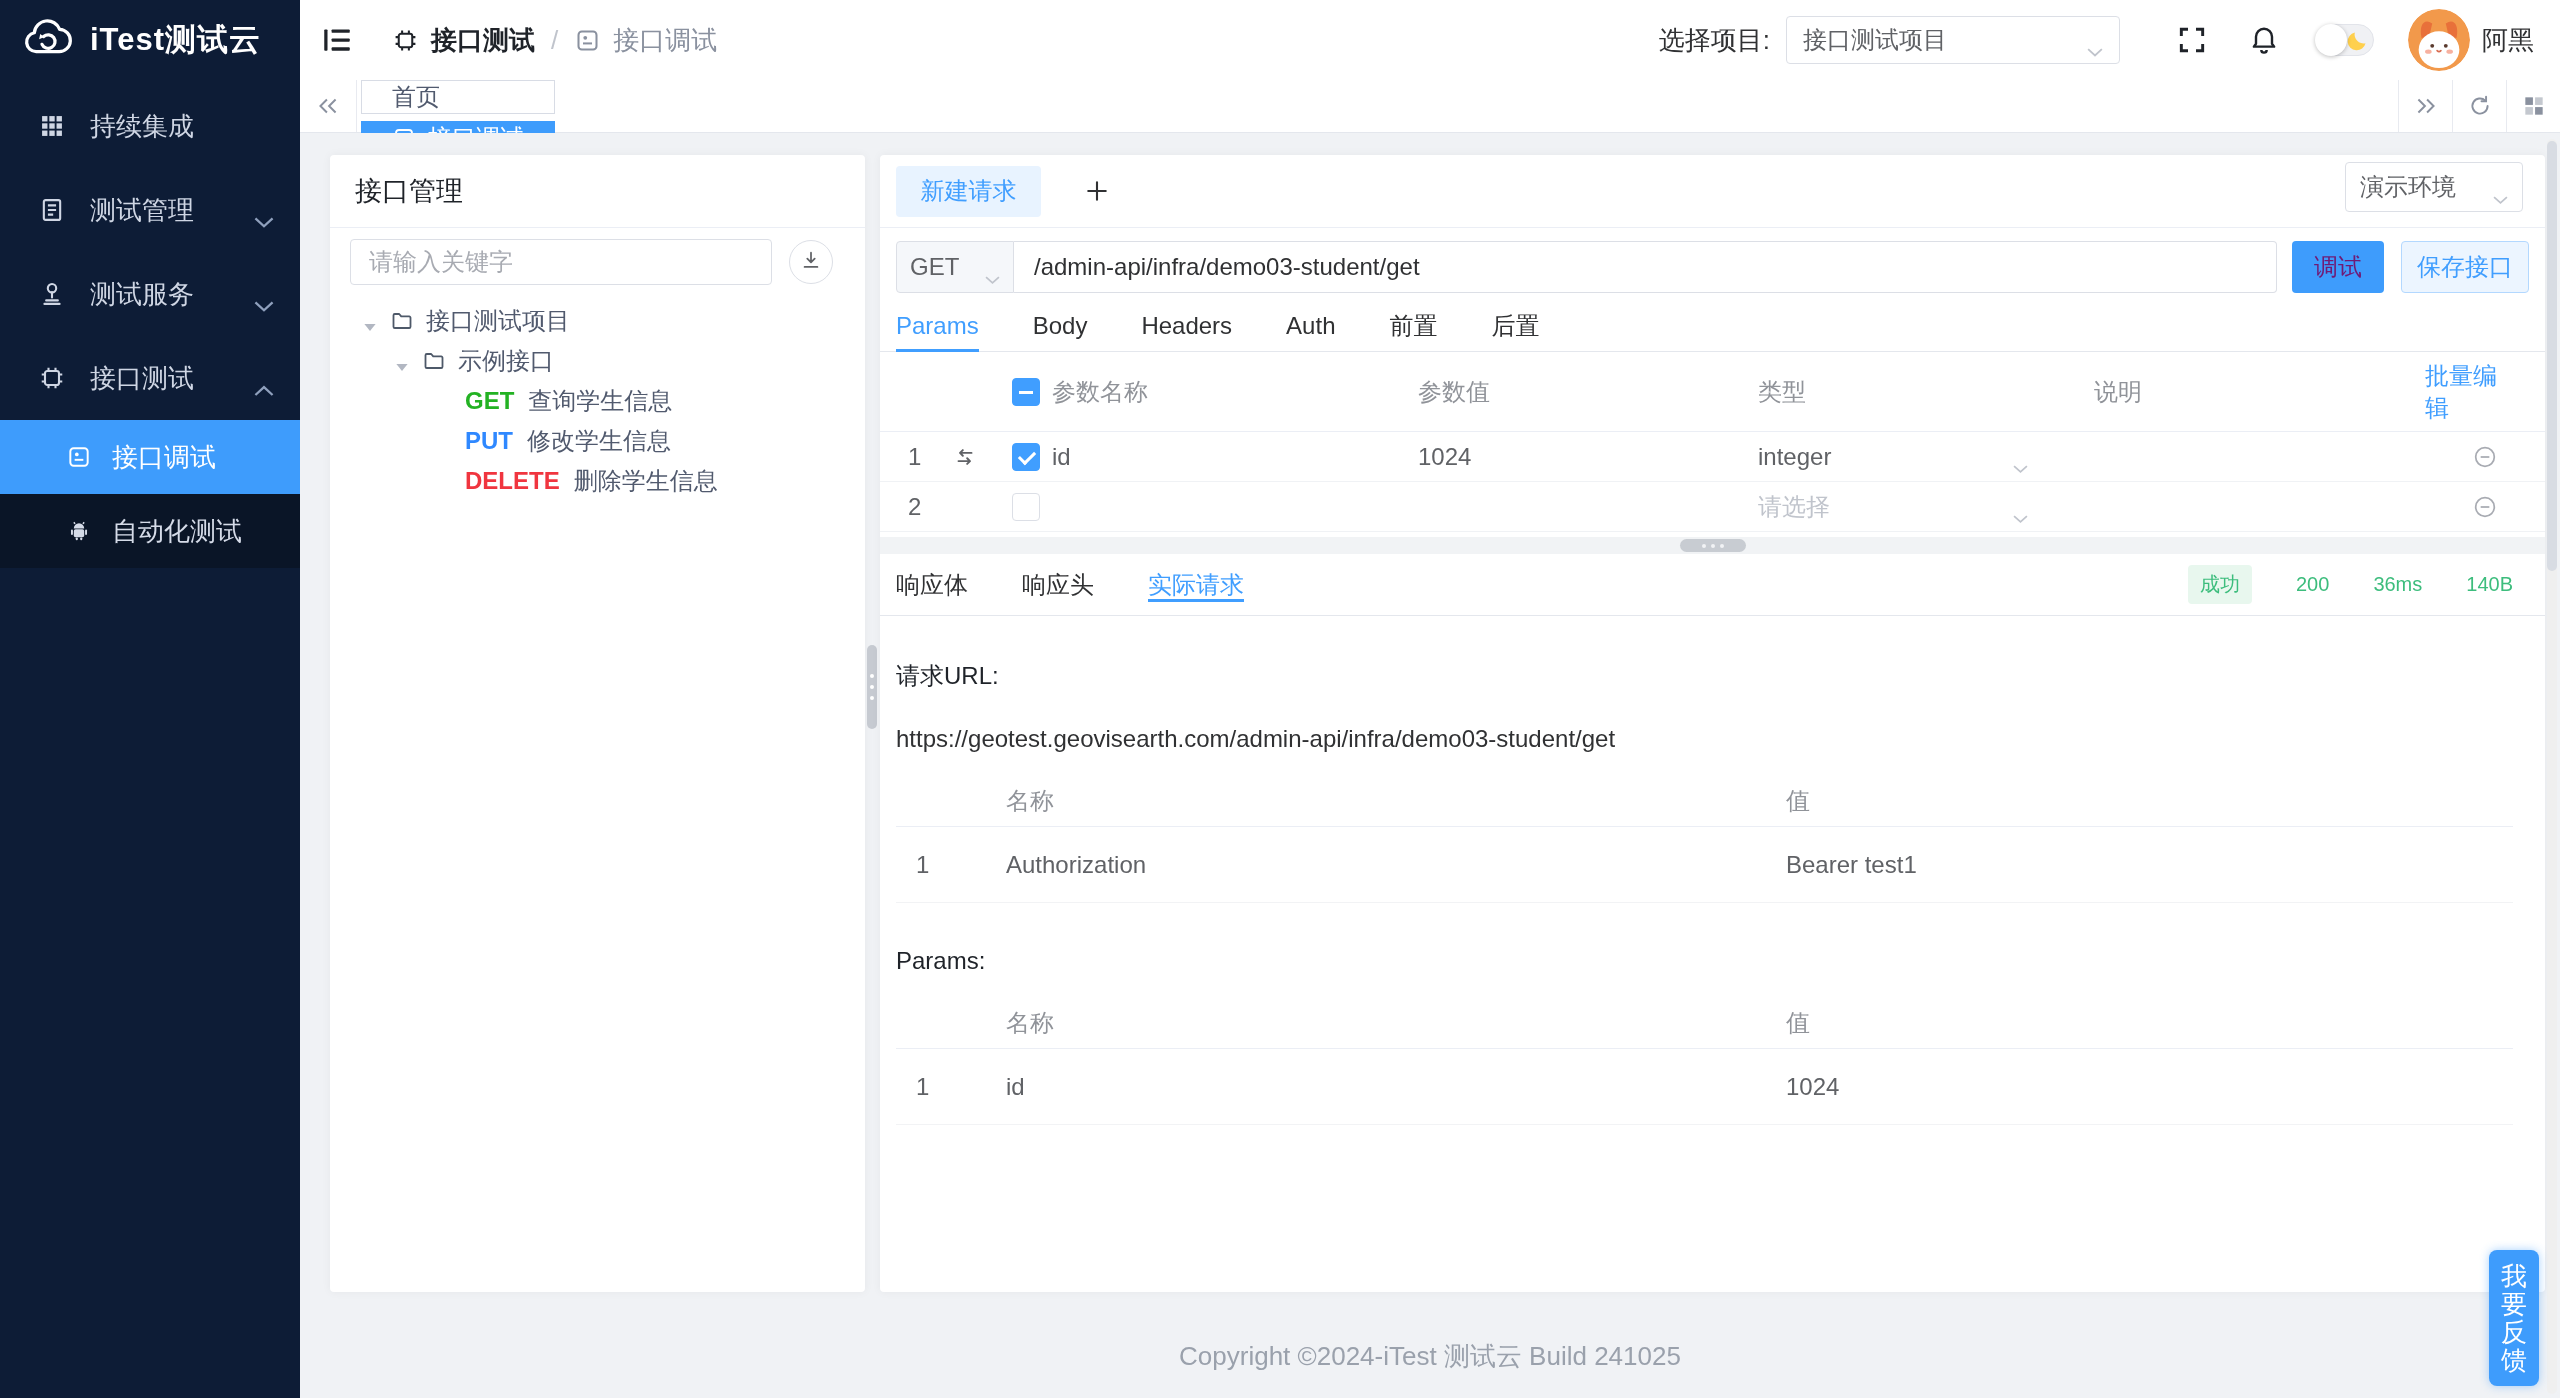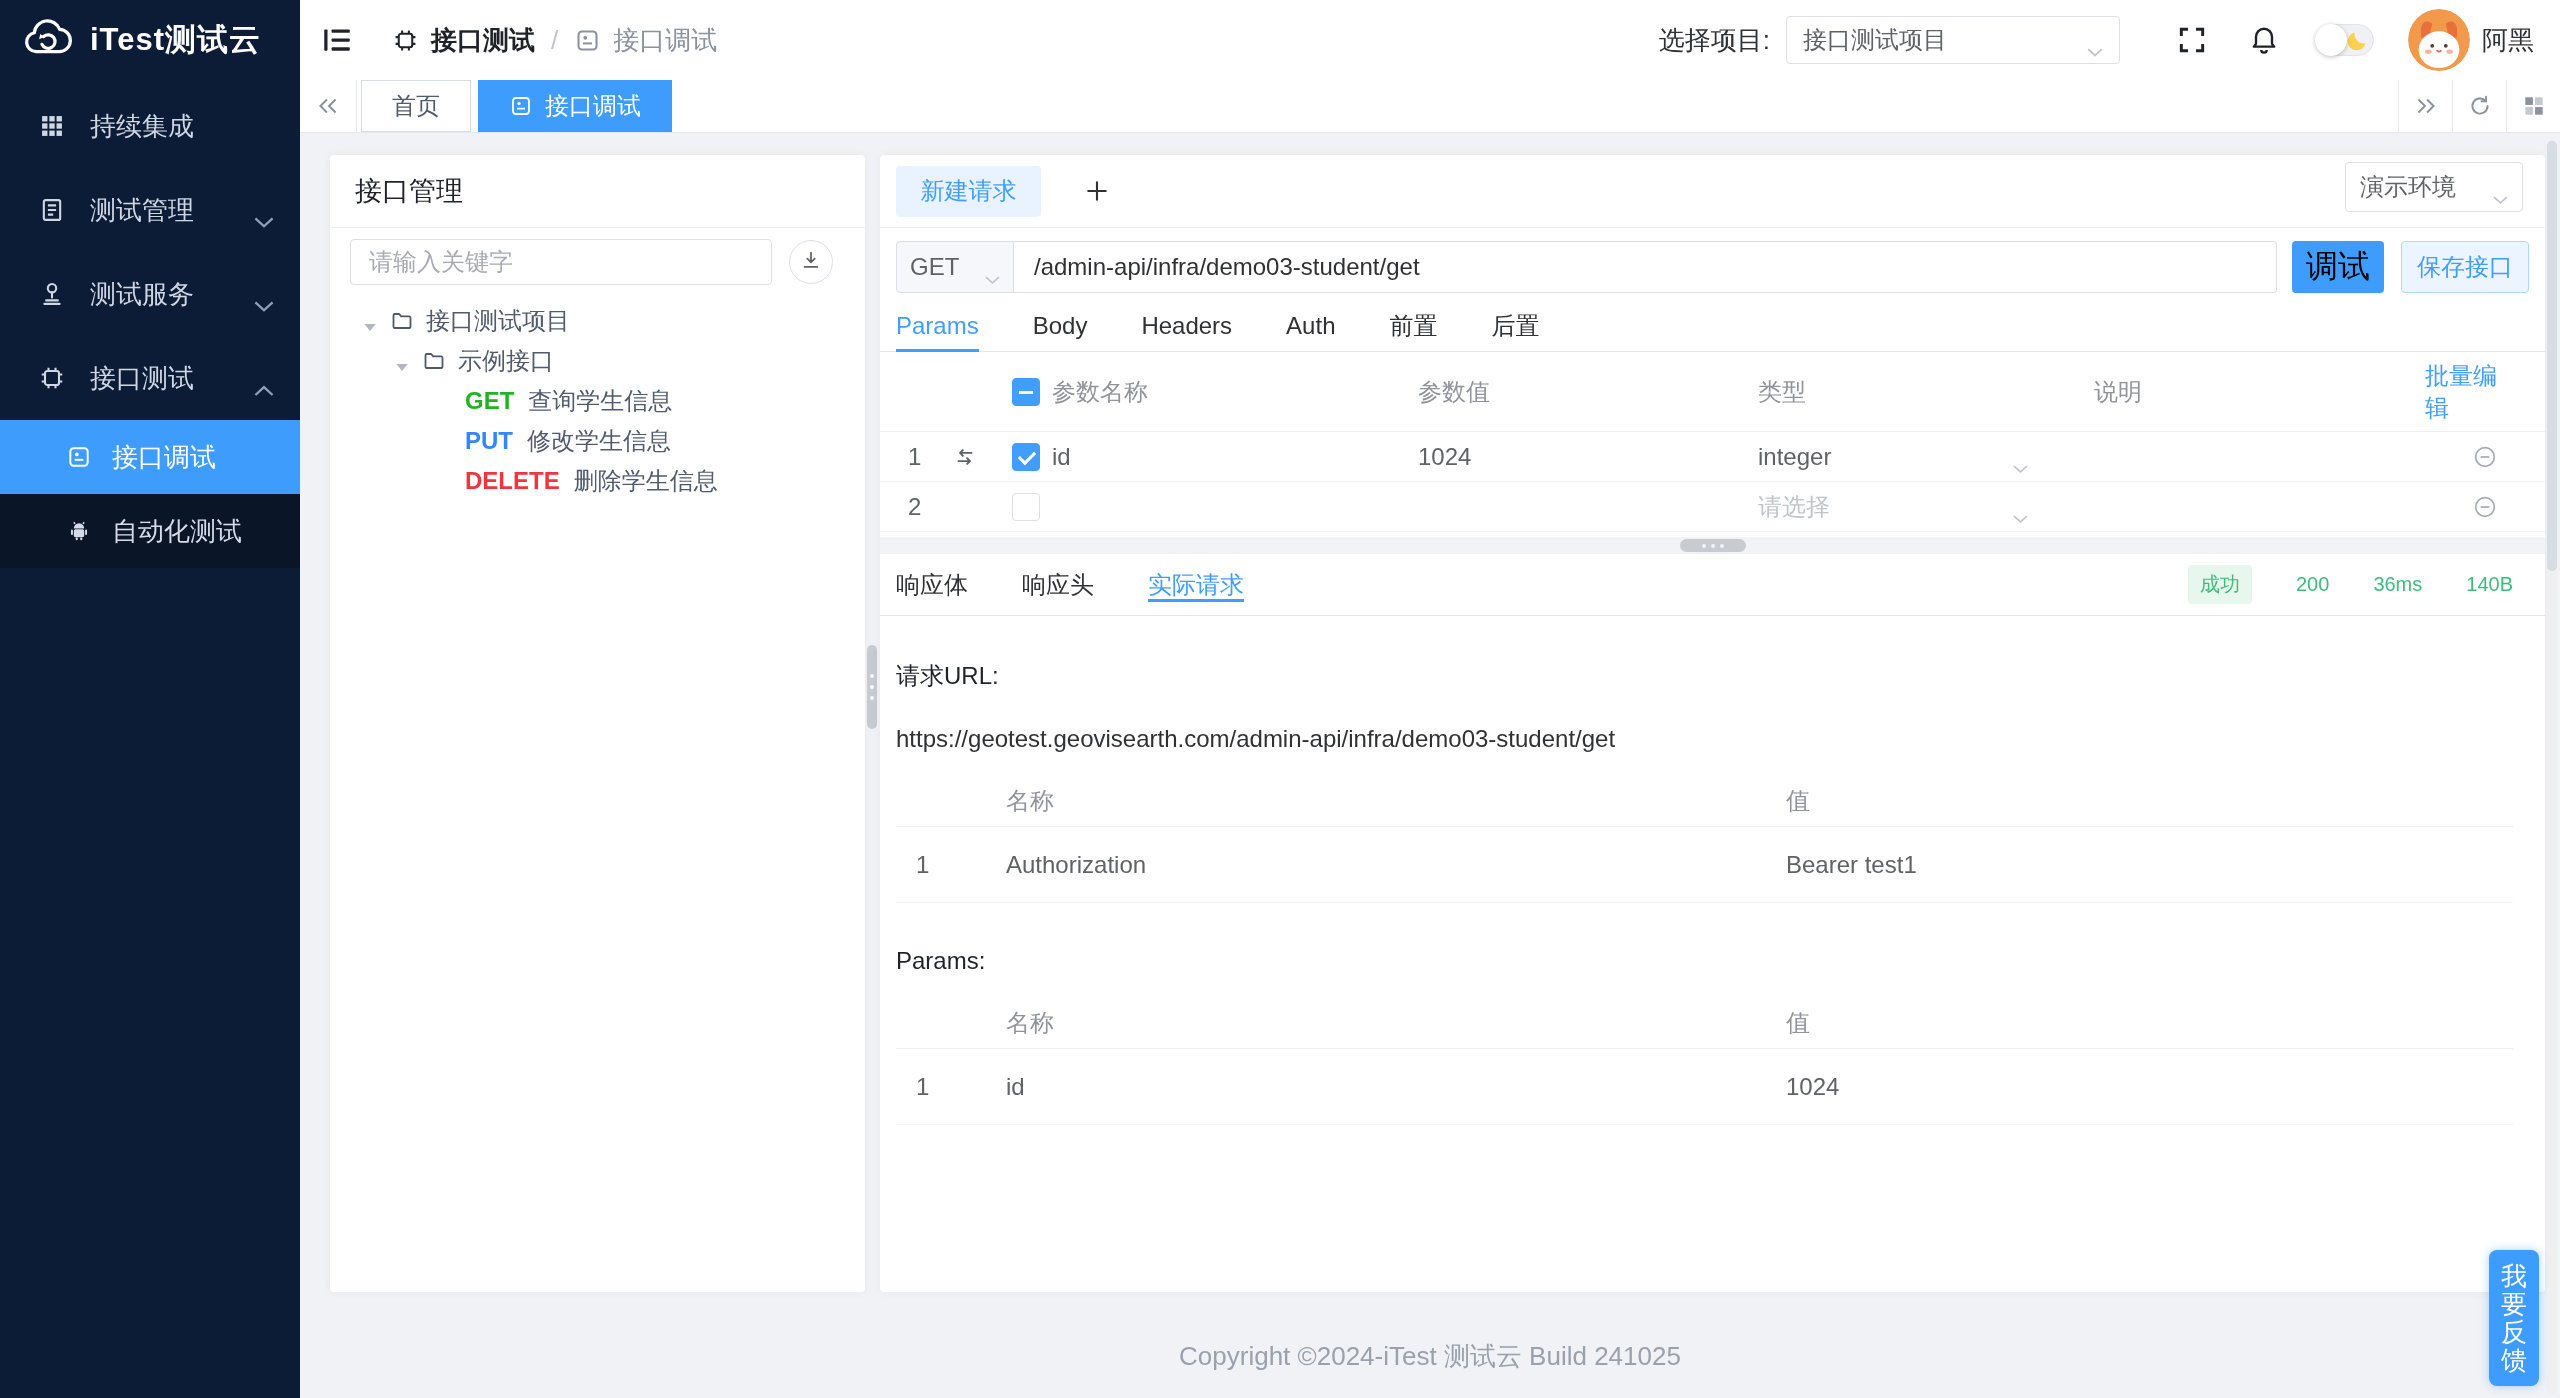--- a/index.html
+++ b/index.html
@@ -42,21 +42,21 @@
   .theme-toggle { margin-left:36px; width:58px; height:32px; border-radius:16px; background:#f0f1f4; border:1px solid #e2e4ea; position:relative; cursor:pointer; }
   .toggle-knob { position:absolute; left:-2px; top:-1px; width:32px; height:32px; border-radius:50%; background:#fff; box-shadow:0 1px 4px rgba(0,0,0,.25); }
   .toggle-moon { position:absolute; right:4px; top:4px; width:24px; height:24px; }
   .avatar { margin-left:34px; width:62px; height:62px; border-radius:50%; overflow:hidden; flex:0 0 62px; cursor:pointer; }
   .username { margin-left:12px; font-size:26px; color:#303133; }
 
   
   .tabbar { height:53px; background:#fff; border-bottom:1px solid #e4e7ed; display:flex; align-items:stretch; }
   .tab-arrow { width:57px; display:flex; align-items:center; justify-content:center; color:#8a919f; border-right:1px solid #e8eaf0; cursor:pointer; }
   .tab-arrow svg { width:26px; height:26px; }
-  .page-tabs { display:flex; gap:7px; padding-left:4px; }
+  .page-tabs { display:flex; gap:7px; padding-left:4px;flex-direction:column; }
   .page-tab { display:flex; align-items:center; padding:0 30px; border:1px solid #d8dce5; font-size:24px; color:#515a6e; background:#fff; cursor:pointer; }
   .page-tab.active { background:#3e9cfc; border-color:#3e9cfc; color:#fff; gap:12px; }
   .page-tab .pt-icon { width:24px; height:24px; }
   .tabbar-right { margin-left:auto; display:flex; }
   .tool-cell { width:54px; display:flex; align-items:center; justify-content:center; color:#8a919f; border-left:1px solid #e8eaf0; cursor:pointer; }
   .tool-cell svg { width:26px; height:26px; }
 
   
   .content { position:relative; height:1265px; background:#f0f2f5; }
   .card { position:absolute; top:22px; background:#fff; border-radius:4px; box-shadow:0 0 10px rgba(31,35,41,.05); }
@@ -86,21 +86,21 @@
   .req-tab-row { position:relative; height:73px; border-bottom:1px solid #ebeef5; display:flex; align-items:center; padding-left:16px; }
   .req-tab { width:145px; height:51px; background:#e8f3ff; border-radius:4px; color:#409eff; font-size:24px; display:flex; align-items:center; justify-content:center; cursor:pointer; }
   .add-tab { margin-left:42px; width:28px; height:28px; color:#303133; cursor:pointer; }
   .env-select { position:absolute; right:22px; top:7px; width:178px; height:50px; border:1px solid #dcdfe6; border-radius:4px; background:#fff; display:flex; align-items:center; padding:0 14px; font-size:24px; color:#606266; cursor:pointer; }
   .env-select .sel-chevron { margin-left:auto; width:15px; height:9px; color:#c0c4cc; }
 
   .url-row { margin:12px 16px 0 16px; height:54px; display:flex; align-items:center; }
   .method-select { width:118px; height:52px; background:#f5f7fa; border:1px solid #dcdfe6; border-radius:4px 0 0 4px; display:flex; align-items:center; padding:0 13px; font-size:24px; color:#606266; cursor:pointer; }
   .method-select .sel-chevron { margin-left:auto; width:15px; height:9px; color:#c0c4cc; }
   .url-input { flex:1; height:52px; border:1px solid #dcdfe6; border-left:none; border-radius:0 4px 4px 0; padding:0 20px; font-size:24px; color:#303133; outline:none; }
-  .debug-btn { margin-left:15px; width:92px; height:52px; background:#3e9cfc; color:#000000; font-size:32px; border:none; border-radius:4px; cursor:pointer; }
+  .debug-btn { margin-left:15px; width:92px; height:52px; background:#3e9cfc; color:#701a75; font-size:24px; border:none; border-radius:4px; cursor:pointer; }
   .save-btn { margin-left:17px; width:128px; height:52px; background:#ecf5ff; color:#409eff; font-size:24px; border:1px solid #b3d8ff; border-radius:4px; cursor:pointer; }
 
   .sub-tabs { height:52px; margin-top:6px; padding-left:16px; display:flex; gap:54px; border-bottom:1px solid #e4e7ed; font-size:24px; color:#303133; }
   .sub-tab { position:relative; display:flex; align-items:center; cursor:pointer; }
   .sub-tab.active { color:#409eff; }
   .sub-tab.active::after { content:""; position:absolute; left:0; right:0; bottom:-1px; height:3px; background:#409eff; }
 
   .params-grid { display:grid; grid-template-columns:56px 48px 52px 366px 340px 336px 1fr 120px; align-items:center; padding-left:16px; }
   .pg-header { height:80px; color:#909399; font-size:24px; border-bottom:1px solid #ebeef5; }
   .pg-row { height:50px; color:#606266; font-size:24px; border-bottom:1px solid #f0f2f5; }

